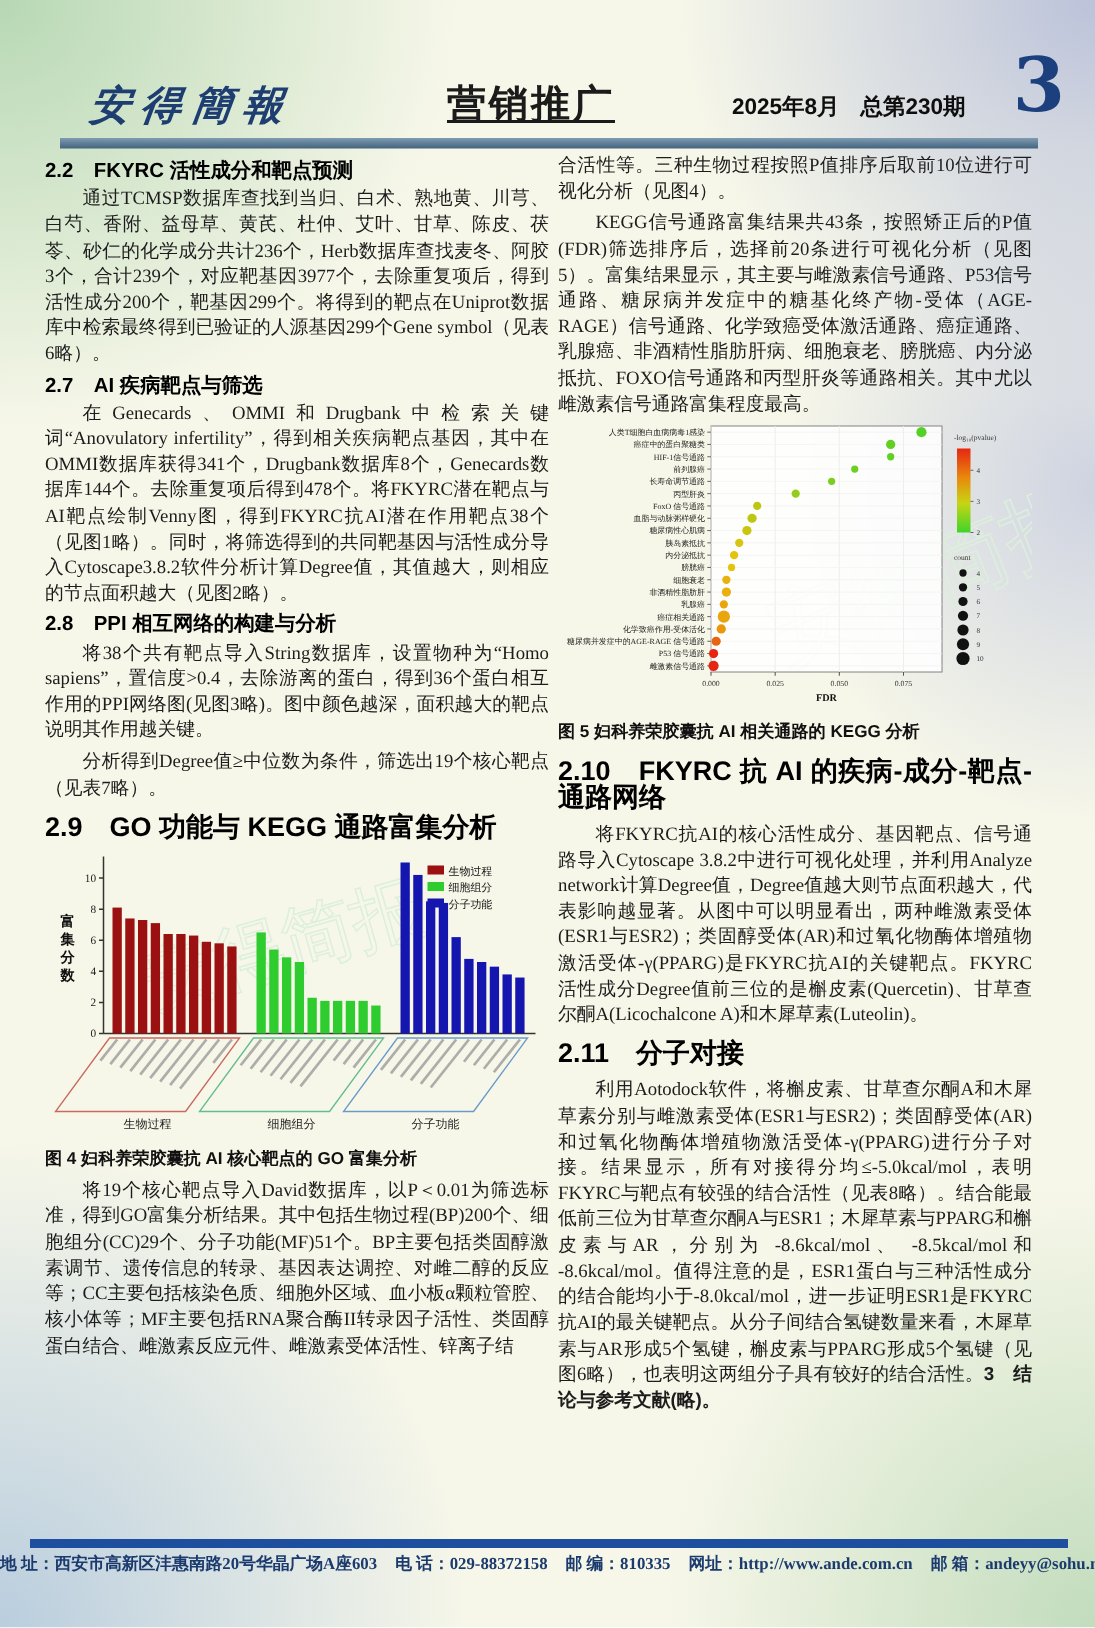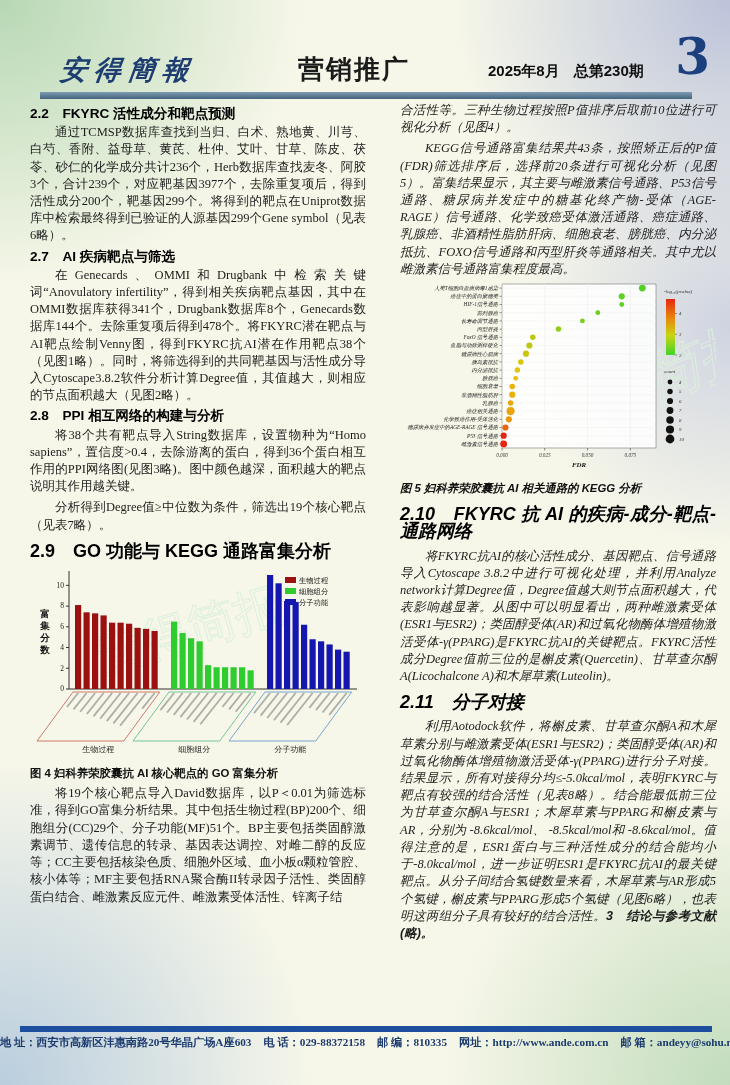--- a/index.html
+++ b/index.html
@@ -10,32 +10,32 @@
       radial-gradient(55% 35% at 100% 0%, rgba(148,160,208,.60), rgba(148,160,208,0) 70%),
       radial-gradient(42% 30% at 100% 30%, rgba(158,168,215,.45), rgba(158,168,215,0) 70%),
       radial-gradient(60% 42% at 0% 100%, rgba(145,178,215,.60), rgba(145,178,215,0) 72%),
       radial-gradient(55% 38% at 100% 100%, rgba(150,198,152,.55), rgba(150,198,152,0) 72%),
       linear-gradient(#f7f7e9,#f7f7e9);}
   
   .brand{position:absolute;left:60px;top:52px;font-family:"DejaVu Serif",serif;
     font-style:italic;font-weight:bold;font-size:27px;color:#1e3e72;
     letter-spacing:7px;transform:skewX(-7deg);}
   .section-title{position:absolute;left:298px;top:52px;font-family:"Liberation Sans",sans-serif;
-    font-weight:bold;font-size:26px;color:#1b1b1b;letter-spacing:2px;}
+    font-weight:bold;font-size:26px;color:#1b1b1b;letter-spacing:2px;text-decoration:underline;}
   .issue{position:absolute;left:488px;top:62px;font-family:"Liberation Sans",sans-serif;
     font-weight:bold;font-size:15px;color:#0e0e0e;}
   .issue span{margin-right:14px;}
   .pageno{position:absolute;right:20px;top:32px;font-family:"DejaVu Serif",serif;
     font-weight:bold;font-size:50px;color:#1c3f7d;line-height:1;}
   .header-rule{position:absolute;left:40px;top:92px;width:652px;height:7px;
     background:linear-gradient(#7e9cb2,#43637d);}
   
   .col{position:absolute;top:102px;font-size:12.5px;line-height:17.2px;text-align:justify;}
   .col-left{left:30px;width:336px;}
-  .col-right{left:400px;width:316px;font-style:italic;}
+  .col-right{left:372px;width:316px;}
   .col p{margin:0;text-indent:2em;}
   .col p.noindent{text-indent:0;}
   .col p.gap{margin-top:4px;}
   h3{font-family:"Liberation Sans",sans-serif;font-size:13.6px;font-weight:bold;
      color:#000;margin:3px 0 2px;}
   h3.spaced{margin:9px 0 7px;font-size:18px;}
   .caption{font-family:"Liberation Sans",sans-serif;font-weight:bold;font-size:11.4px;
      text-align:left;margin:2px 0 3px;color:#111;}
   .tail-bold{font-family:"Liberation Sans",sans-serif;font-weight:bold;}
   svg.chart{display:block;margin:0 auto;}

